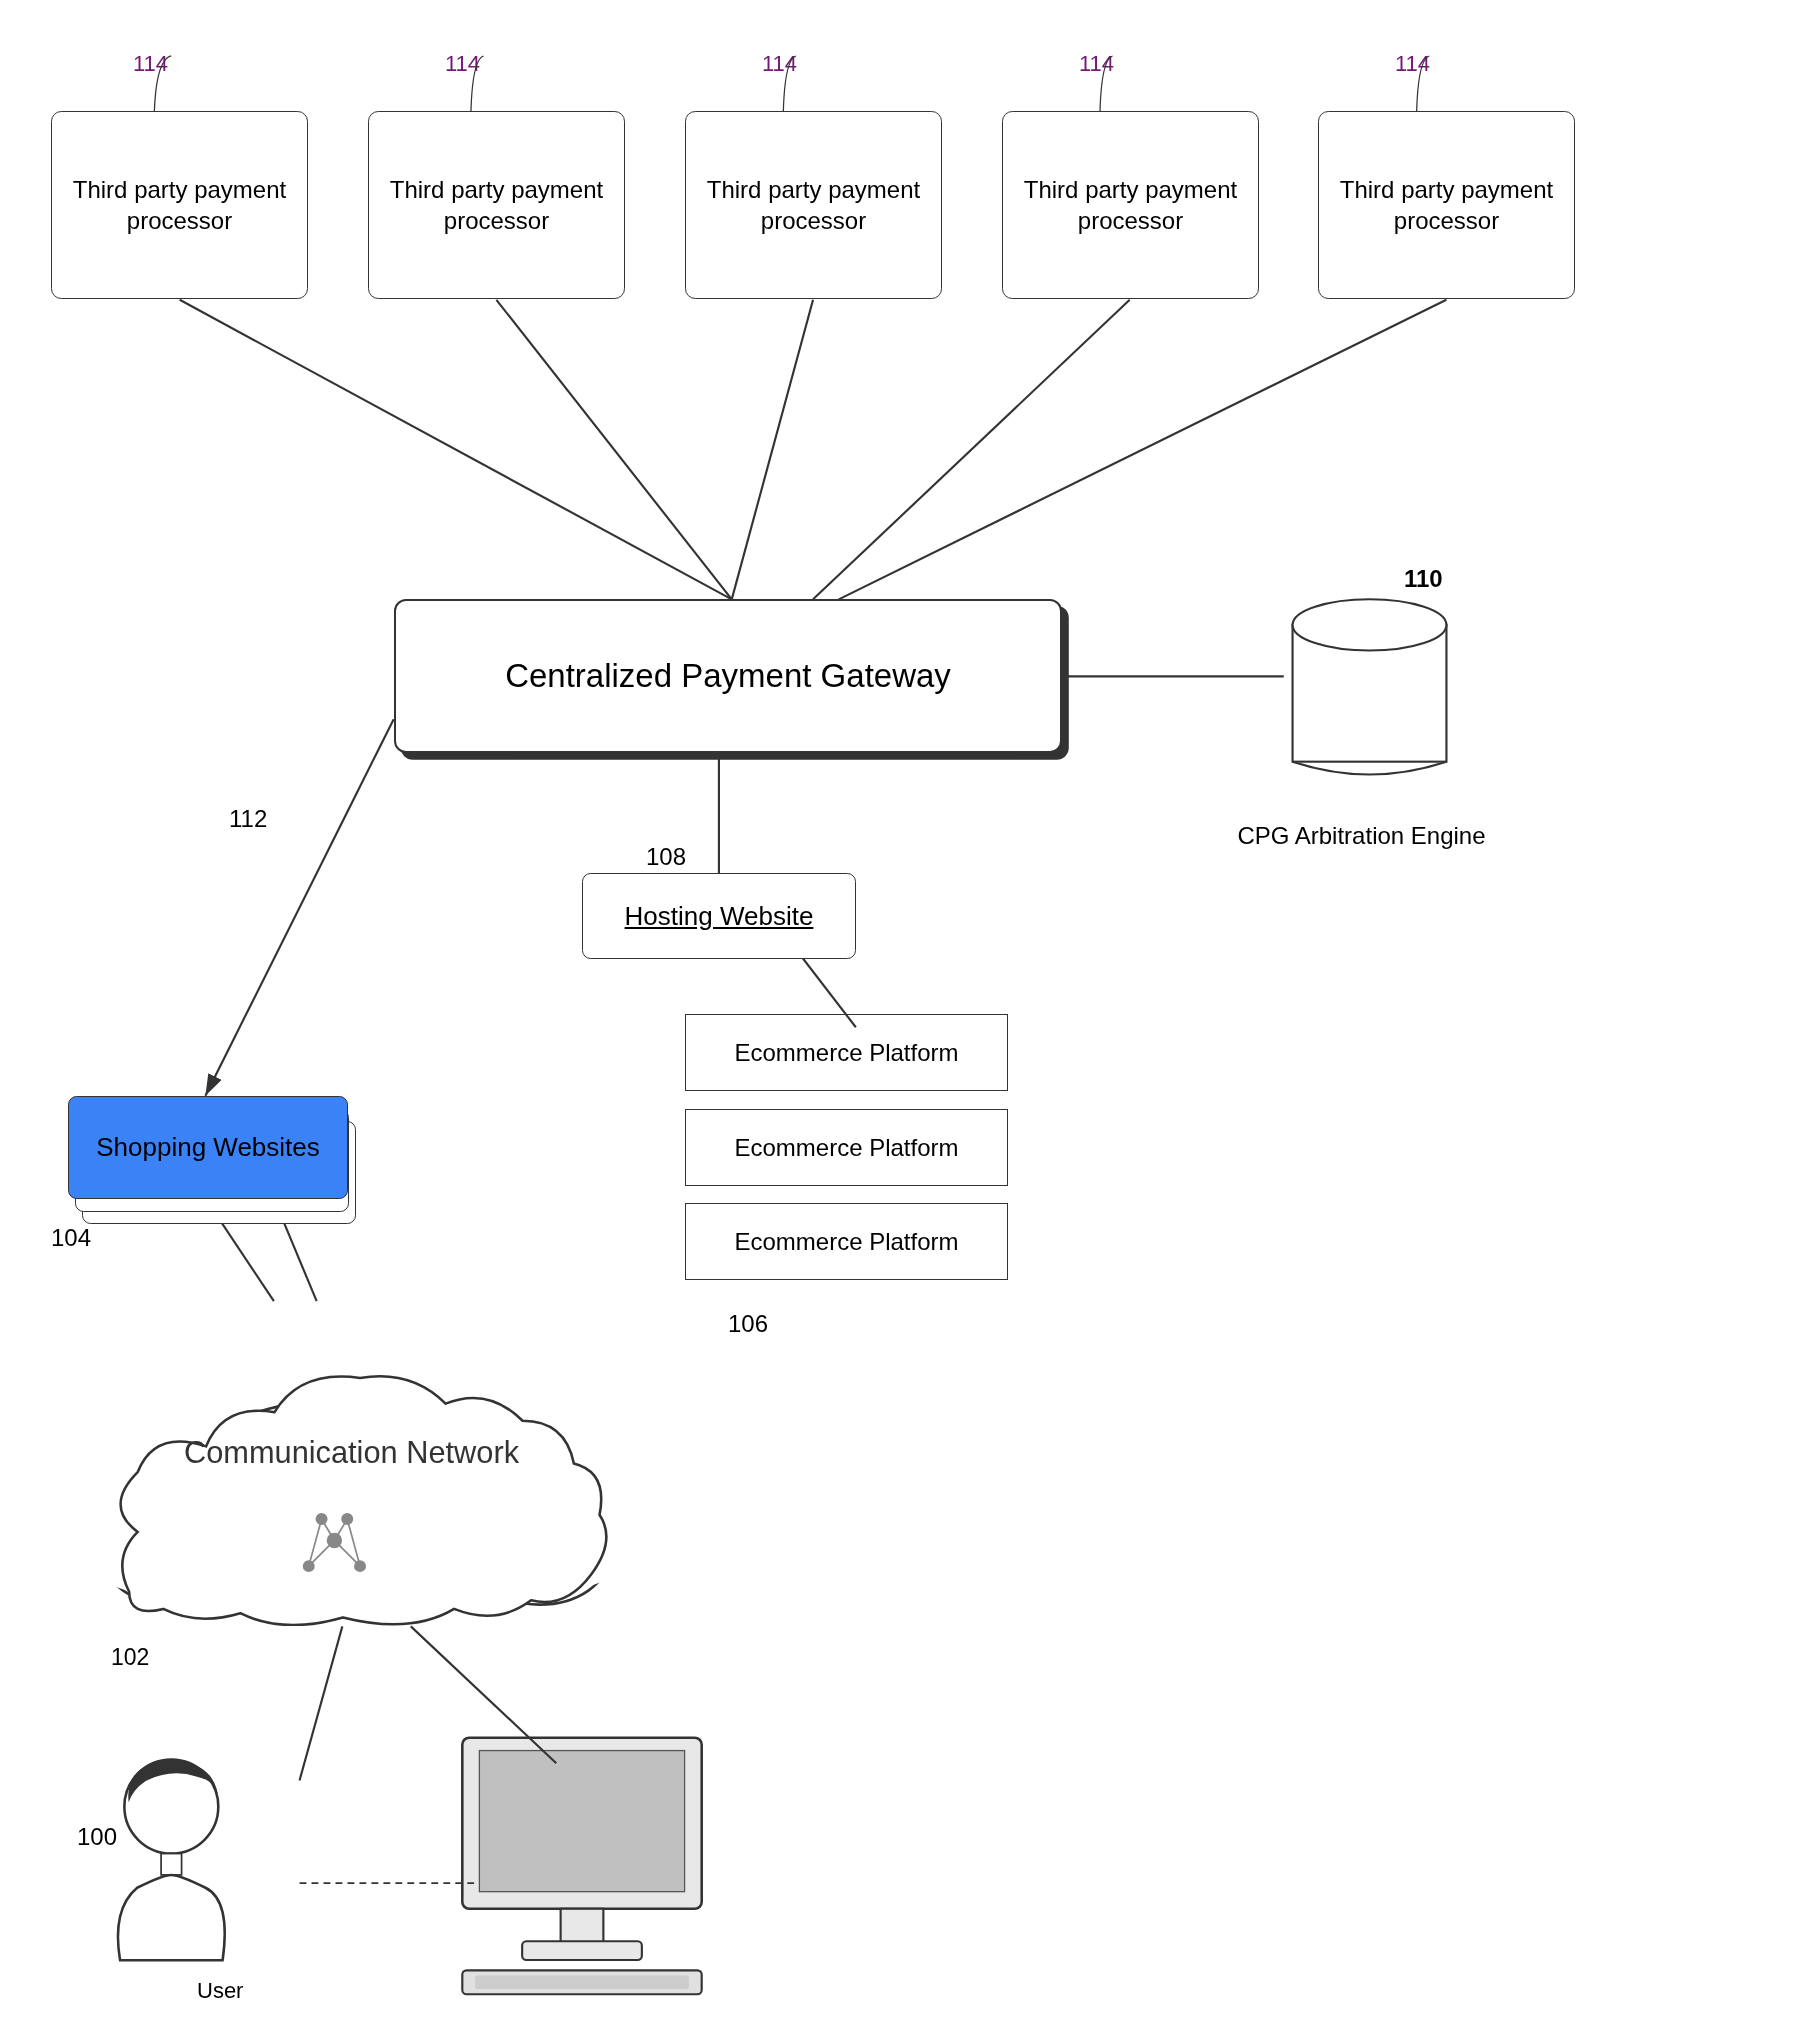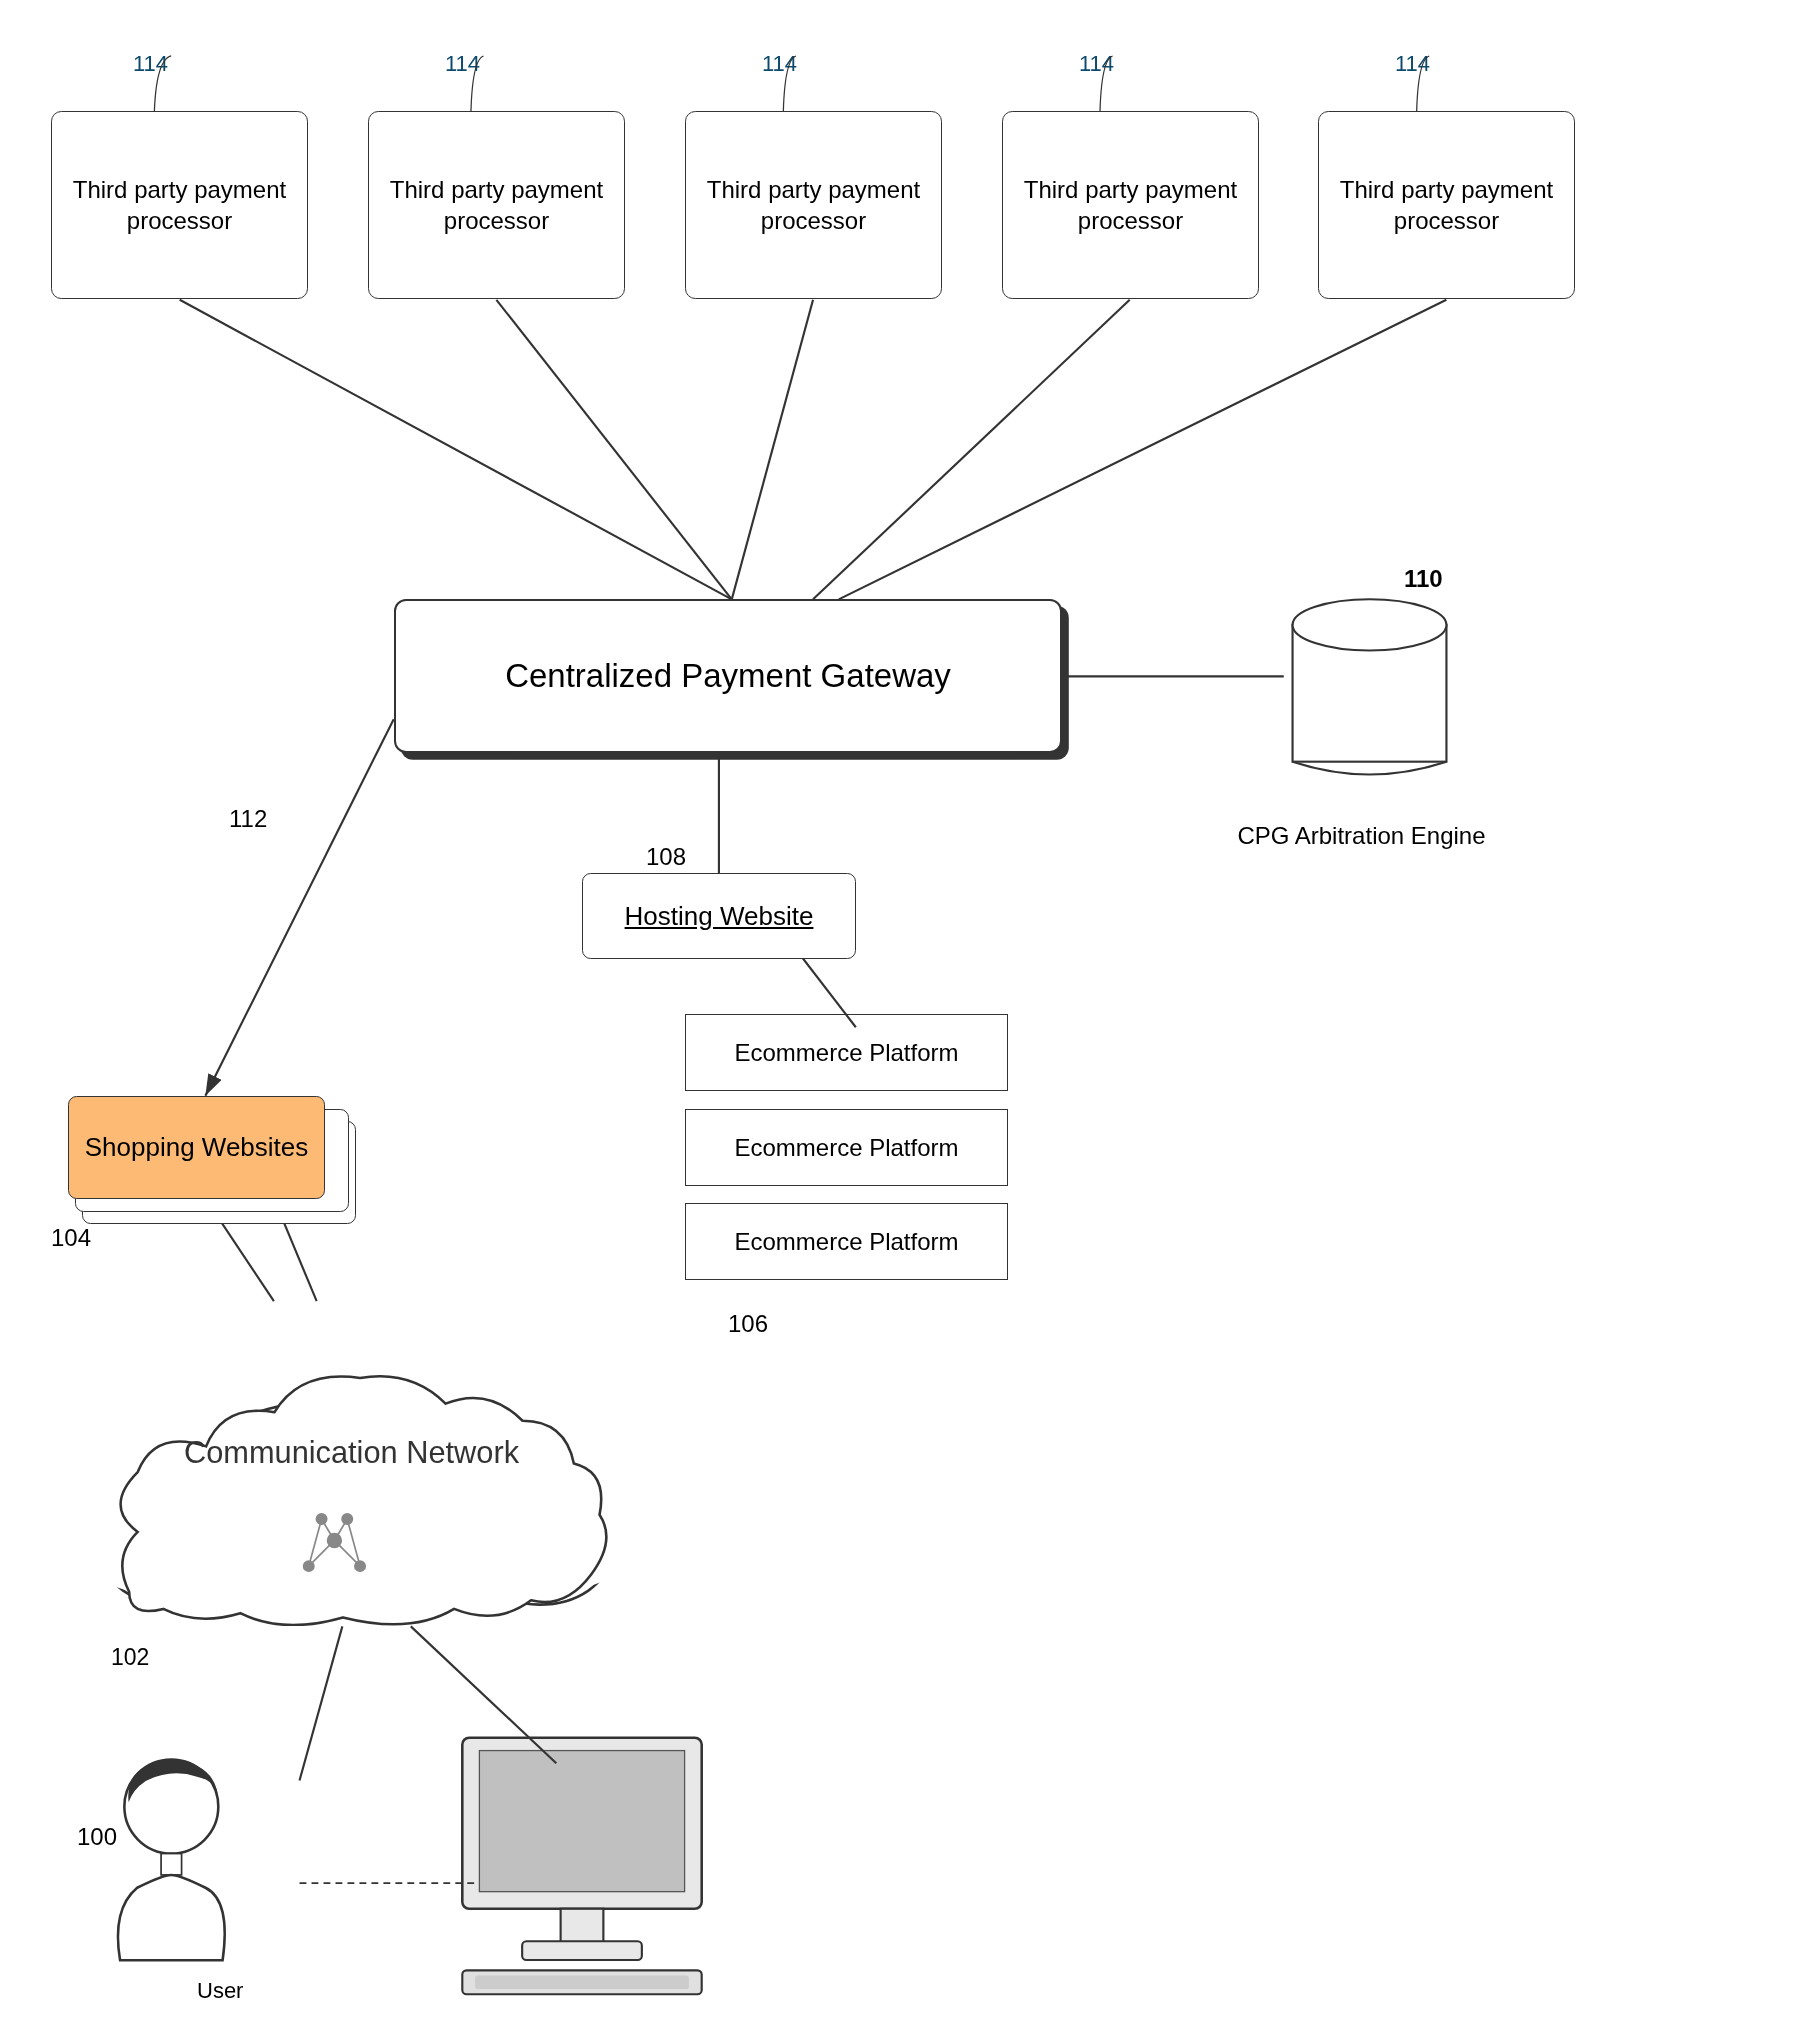--- a/index.html
+++ b/index.html
@@ -30,21 +30,21 @@
       justify-content: center;
       text-align: center;
       font-size: 24px;
       line-height: 1.3;
     }
 
     
     .label-num {
       position: absolute;
       font-size: 22px;
-      color: #0c4a6e;
+      color: #701a75;
     }
 
     
     .cpg-box {
       position: absolute;
       left: 394px;
       top: 599px;
       width: 668px;
       height: 154px;
       background: #fff;
@@ -85,25 +85,25 @@
       font-size: 26px;
       z-index: 10;
       text-decoration: underline;
     }
 
     
     .shopping-box {
       position: absolute;
       left: 68px;
       top: 1096px;
-      width: 257px;
+      width: 280px;
       height: 103px;
       border: 1.7px solid #333;
       border-radius: 8.6px;
-      background: #fdba74;
+      background: #3b82f6;
       display: flex;
       align-items: center;
       justify-content: center;
       font-size: 26px;
       z-index: 10;
     }
     .shopping-box-shadow1 {
       position: absolute;
       left: 75px;
       top: 1109px;

